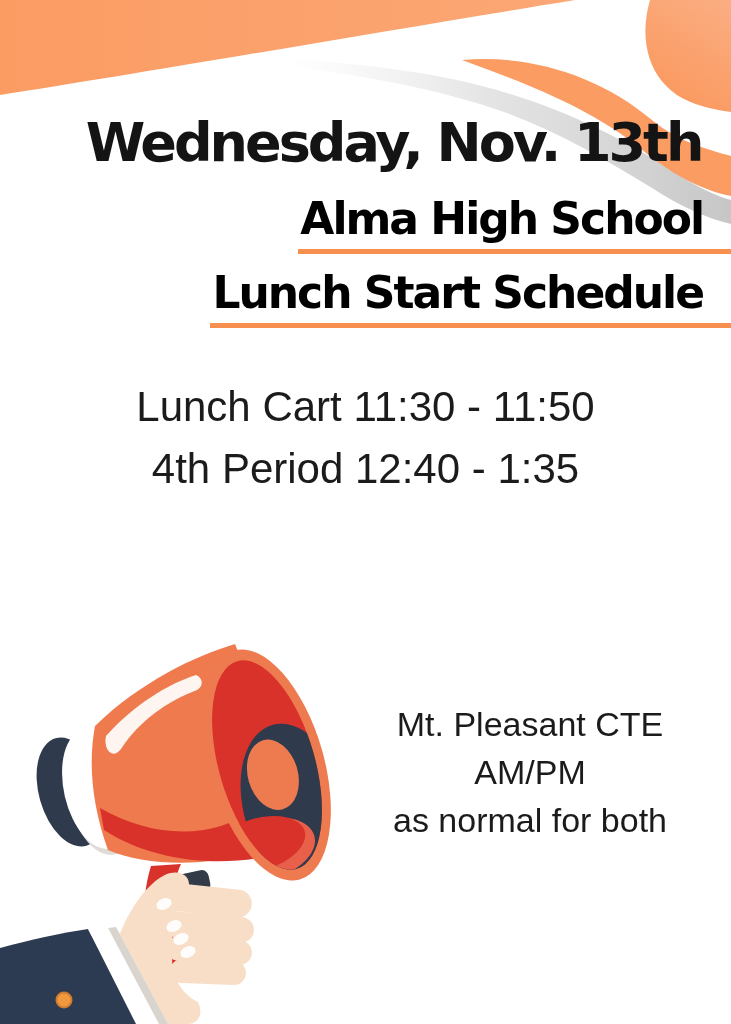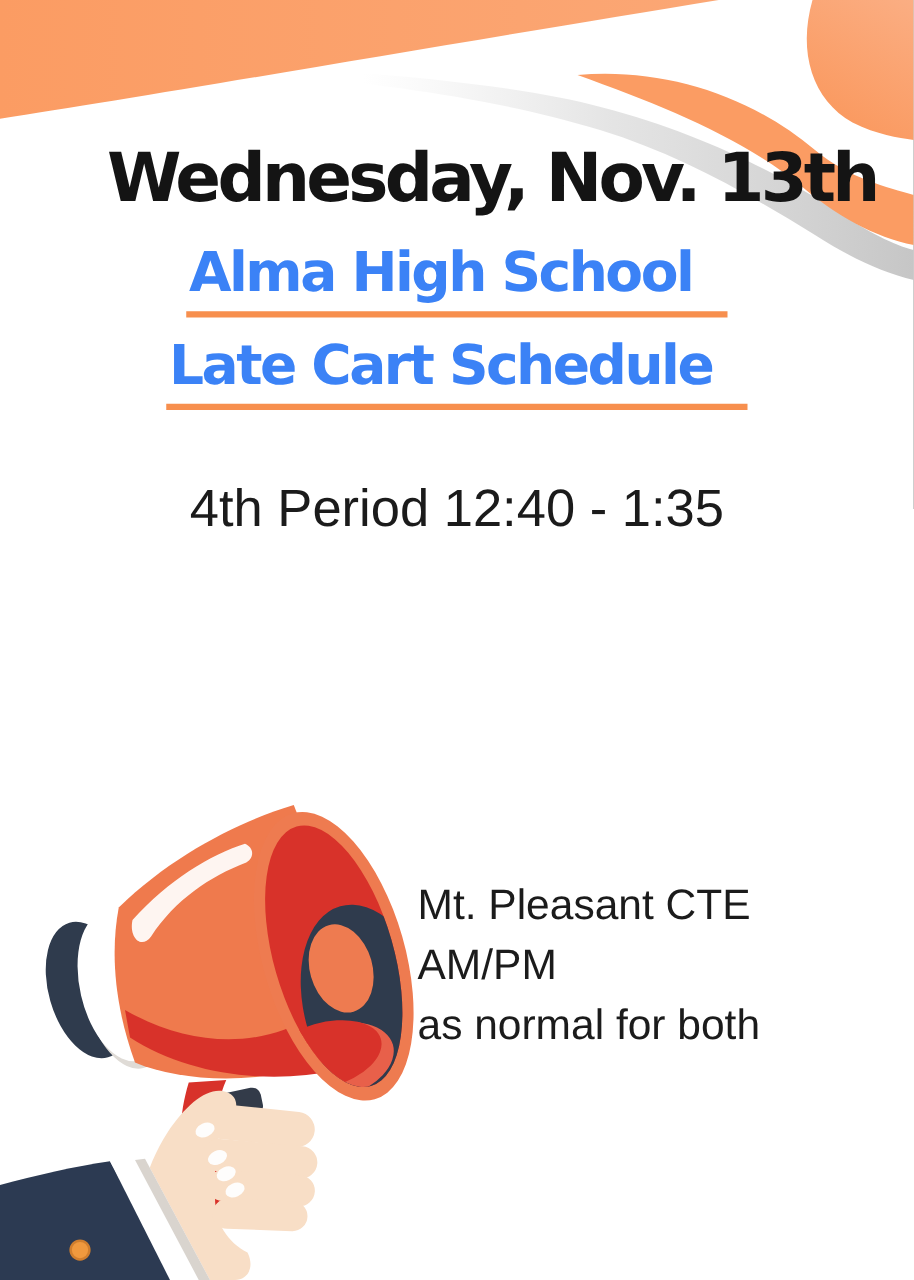--- a/index.html
+++ b/index.html
@@ -10,36 +10,36 @@
   }
   .hdr-svg{position:absolute;top:0;left:0;}
   .title{
     position:absolute;top:112px;left:0;width:731px;box-sizing:border-box;
     padding-right:14px;text-align:center;
     font-size:54px;font-weight:bold;letter-spacing:-3px;line-height:1.15;
     color:#141414;
     margin-left:35px;
   }
   .headings{
-    position:absolute;top:192px;left:0;width:731px;text-align:center;
-    color:#3b82f6;font-weight:bold;font-size:44px;letter-spacing:-2px;
+    position:absolute;top:192px;left:0;width:731px;text-align:right;
+    color:#000000;font-weight:bold;font-size:44px;letter-spacing:-2px;
   }
   .head-line{height:74px;}
   .underlined{
     display:inline-block;line-height:54px;
     border-bottom:5px solid #F78F4E;
     padding:0 28px 3px 2px;
   }
   .schedule{
     position:absolute;top:376px;left:0;width:731px;text-align:center;
     font-family:"Liberation Sans","DejaVu Sans",sans-serif;
     font-size:42px;font-weight:normal;line-height:62px;color:#1b1b1b;
   }
   .note{
-    position:absolute;top:700px;left:334px;width:392px;
+    position:absolute;top:700px;left:334px;width:392px;text-align:center;
     font-family:"Liberation Sans","DejaVu Sans",sans-serif;
     font-size:34px;line-height:48px;color:#1b1b1b;
   }
   .mega-svg{position:absolute;left:0;top:618px;}
 </style>
 </head>
 <body>
 
 <div class="canvas">
 
@@ -71,25 +71,26 @@
     <path d="M0,0 L575,0 C390,30 130,75 0,95 Z" fill="url(#gBand)"></path>
   </svg>
 
   <div class="title">Wednesday, Nov. 13th</div>
 
   <div class="headings">
     <div class="head-line">
       <span class="underlined">Alma High School</span>
     </div>
     <div class="head-line">
-      <span class="underlined">Late Cart Schedule</span>
+      <span class="underlined">Lunch Start Schedule</span>
     </div>
   </div>
 
   <div class="schedule">
+    <div>Lunch Cart 11:30 - 11:50</div>
     <div>4th Period 12:40 - 1:35</div>
   </div>
 
   <div class="note">
     <div>Mt. Pleasant CTE</div>
     <div>AM/PM</div>
     <div>as normal for both</div>
   </div>
 
   <svg class="mega-svg" width="365" height="406" viewBox="0 0 365 406">

